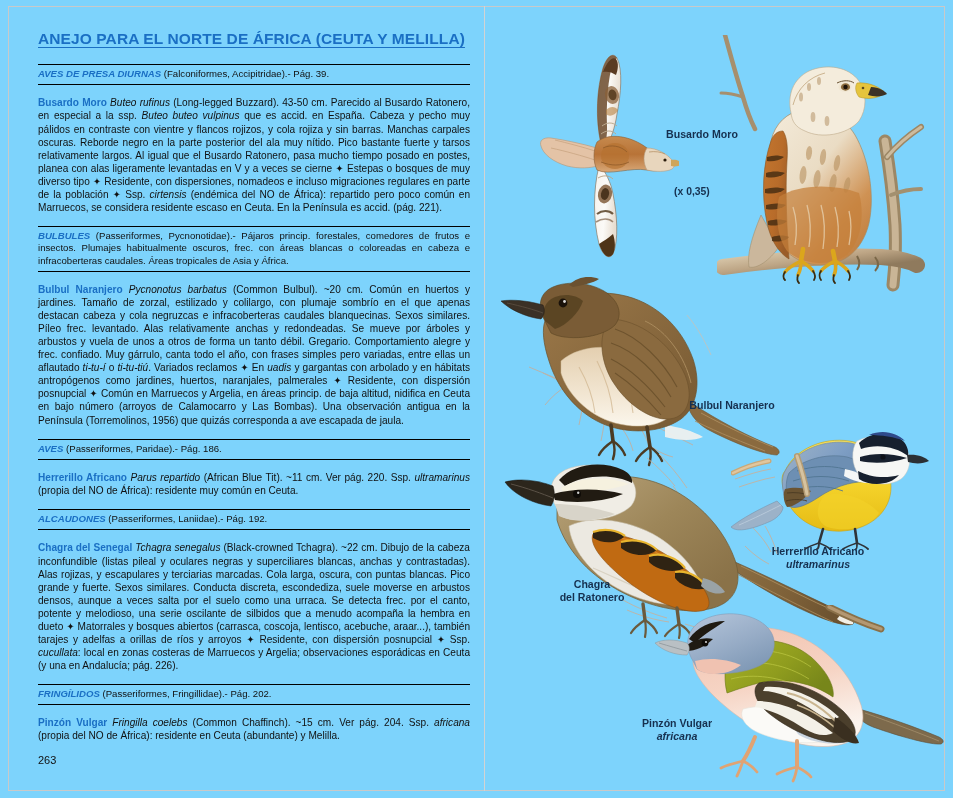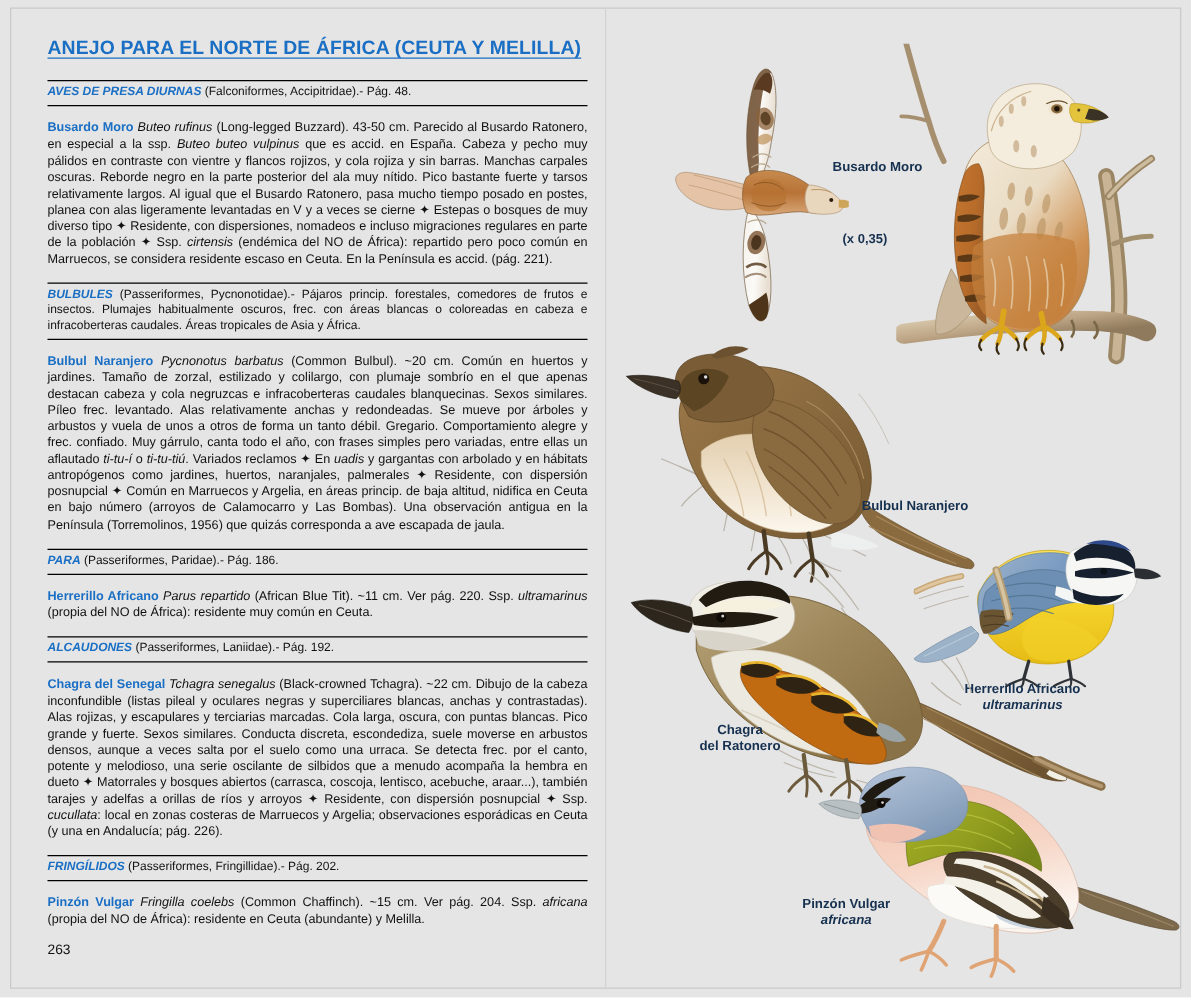--- a/index.html
+++ b/index.html
@@ -4,21 +4,21 @@
 <style>
   html, body {
     margin: 0;
     padding: 0;
     background: #ffffff;
   }
   .page {
     position: relative;
     width: 953px;
     height: 798px;
-    background: #e5e5e5;
+    background: #7dd3fc;
     overflow: hidden;
     font-family: "Liberation Sans", sans-serif;
     box-sizing: border-box;
   }
   .page-frame {
     position: absolute;
     left: 8px;
     top: 6px;
     width: 937px;
     height: 785px;
@@ -127,35 +127,35 @@
 
 <div class="page">
   <div class="page-frame"></div>
   <div class="gutter"></div>
 
   <div class="text-col">
 
     <div class="main-title">ANEJO PARA EL NORTE DE ÁFRICA (CEUTA Y MELILLA)</div>
 
     <div class="fam-block">
-      <p><span class="fam-name">AVES DE PRESA DIURNAS</span><span> (Falconiformes, Accipitridae).- Pág. 48.</span></p>
+      <p><span class="fam-name">AVES DE PRESA DIURNAS</span><span> (Falconiformes, Accipitridae).- Pág. 39.</span></p>
     </div>
     <div class="sp-block">
       <p><span class="sp-name">Busardo Moro</span> <span class="sci">Buteo rufinus</span><span> (Long-legged Buzzard). 43-50 cm. Parecido al Busardo Ratonero, en especial a la ssp. </span><span class="sci">Buteo buteo vulpinus</span><span> que es accid. en España. Cabeza y pecho muy pálidos en contraste con vientre y flancos rojizos, y cola rojiza y sin barras. Manchas carpales oscuras. Reborde negro en la parte posterior del ala muy nítido. Pico bastante fuerte y tarsos relativamente largos. Al igual que el Busardo Ratonero, pasa mucho tiempo posado en postes, planea con alas ligeramente levantadas en V y a veces se cierne ✦ Estepas o bosques de muy diverso tipo ✦ Residente, con dispersiones, nomadeos e incluso migraciones regulares en parte de la población ✦ Ssp. </span><span class="sci">cirtensis</span><span> (endémica del NO de África): repartido pero poco común en Marruecos, se considera residente escaso en Ceuta. En la Península es accid. (pág. 221).</span></p>
     </div>
 
     <div class="fam-block">
       <p><span class="fam-name">BULBULES</span><span> (Passeriformes, Pycnonotidae).- Pájaros princip. forestales, comedores de frutos e insectos. Plumajes habitualmente oscuros, frec. con áreas blancas o coloreadas en cabeza e infracoberteras caudales. Áreas tropicales de Asia y África.</span></p>
     </div>
     <div class="sp-block">
       <p><span class="sp-name">Bulbul Naranjero</span> <span class="sci">Pycnonotus barbatus</span><span> (Common Bulbul). ~20 cm. Común en huertos y jardines. Tamaño de zorzal, estilizado y colilargo, con plumaje sombrío en el que apenas destacan cabeza y cola negruzcas e infracoberteras caudales blanquecinas. Sexos similares. Píleo frec. levantado. Alas relativamente anchas y redondeadas. Se mueve por árboles y arbustos y vuela de unos a otros de forma un tanto débil. Gregario. Comportamiento alegre y frec. confiado. Muy gárrulo, canta todo el año, con frases simples pero variadas, entre ellas un aflautado </span><span class="sci">ti-tu-í</span><span> o </span><span class="sci">ti-tu-tiú</span><span>. Variados reclamos ✦ En </span><span class="sci">uadis</span><span> y gargantas con arbolado y en hábitats antropógenos como jardines, huertos, naranjales, palmerales ✦ Residente, con dispersión posnupcial ✦ Común en Marruecos y Argelia, en áreas princip. de baja altitud, nidifica en Ceuta en bajo número (arroyos de Calamocarro y Las Bombas). Una observación antigua en la Península (Torremolinos, 1956) que quizás corresponda a ave escapada de jaula.</span></p>
     </div>
 
     <div class="fam-block">
-      <p><span class="fam-name">PARA</span><span> (Passeriformes, Paridae).- Pág. 186.</span></p>
+      <p><span class="fam-name">AVES</span><span> (Passeriformes, Paridae).- Pág. 186.</span></p>
     </div>
     <div class="sp-block">
       <p><span class="sp-name">Herrerillo Africano</span> <span class="sci">Parus repartido</span><span> (African Blue Tit). ~11 cm. Ver pág. 220. Ssp. </span><span class="sci">ultramarinus</span><span> (propia del NO de África): residente muy común en Ceuta.</span></p>
     </div>
 
     <div class="fam-block">
       <p><span class="fam-name">ALCAUDONES</span><span> (Passeriformes, Laniidae).- Pág. 192.</span></p>
     </div>
     <div class="sp-block">
       <p><span class="sp-name">Chagra del Senegal</span> <span class="sci">Tchagra senegalus</span><span> (Black-crowned Tchagra). ~22 cm. Dibujo de la cabeza inconfundible (listas pileal y oculares negras y superciliares blancas, anchas y contrastadas). Alas rojizas, y escapulares y terciarias marcadas. Cola larga, oscura, con puntas blancas. Pico grande y fuerte. Sexos similares. Conducta discreta, escondediza, suele moverse en arbustos densos, aunque a veces salta por el suelo como una urraca. Se detecta frec. por el canto, potente y melodioso, una serie oscilante de silbidos que a menudo acompaña la hembra en dueto ✦ Matorrales y bosques abiertos (carrasca, coscoja, lentisco, acebuche, araar...), también tarajes y adelfas a orillas de ríos y arroyos ✦ Residente, con dispersión posnupcial ✦ Ssp. </span><span class="sci">cucullata</span><span>: local en zonas costeras de Marruecos y Argelia; observaciones esporádicas en Ceuta (y una en Andalucía; pág. 226).</span></p>

